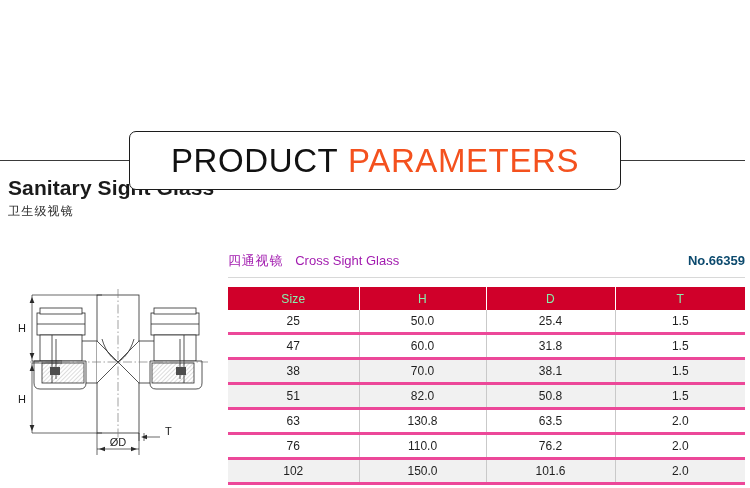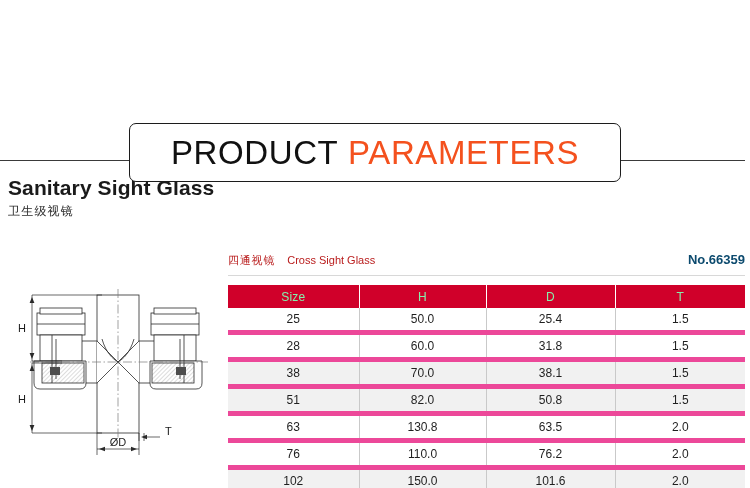--- a/index.html
+++ b/index.html
@@ -29,21 +29,21 @@
     top: 100px;
     height: 0;
     border-top: 1px solid #3a3a3a;
   }
   .banner-rule.left  { left: 0px;   width: 131px; }
   .banner-rule.right { left: 620px; width: 125px; }
 
   .banner-box {
     position: absolute;
     left: 129px;
-    top: 63px;
+    top: 71px;
     width: 492px;
     height: 59px;
     box-sizing: border-box;
     border: 1.6px solid #1c1c1c;
     border-radius: 7px;
     background: #ffffff;
     display: flex;
     align-items: center;
     justify-content: center;
     z-index: 2;
@@ -100,22 +100,22 @@
     width: 517px;
   }
   .spec-caption {
     display: flex;
     align-items: baseline;
     justify-content: space-between;
     padding-bottom: 7px;
     border-bottom: 1px solid #d8d8d8;
   }
   .caption-left {
-    font-size: 11px;
-    color: #b91c1c;
+    font-size: 13px;
+    color: #a21caf;
     white-space: nowrap;
   }
   .caption-cn { letter-spacing: 0.8px; }
   .caption-en { margin-left: 12px; }
   .caption-no {
     font-size: 13px;
     font-weight: bold;
     color: #0c4a6e;
     white-space: nowrap;
   }
@@ -137,21 +137,21 @@
     letter-spacing: 0.2px;
   }
   table.spec-table th:last-child { border-right: none; }
 
   table.spec-table td {
     height: 20px;
     text-align: center;
     color: #1f1f1f;
     font-size: 12px;
     border-right: 1px solid #c9c9c9;
-    border-bottom: 5px solid #ec4899;
+    border-bottom: 3px solid #ec4899;
   }
   table.spec-table td:last-child { border-right: none; }
   table.spec-table tr.row-alt td { background: #f1f1f1; }
   table.spec-table tr.row-plain td { background: #ffffff; }
 
   col.c-size { width: 131px; }
   col.c-h    { width: 127px; }
   col.c-d    { width: 129px; }
   col.c-t    { width: 130px; }
 </style>
@@ -294,21 +294,21 @@
       </tr>
     </thead>
     <tbody>
       <tr class="row-plain">
         <td>25</td>
         <td>50.0</td>
         <td>25.4</td>
         <td>1.5</td>
       </tr>
       <tr class="row-plain">
-        <td>28</td>
+        <td>47</td>
         <td>60.0</td>
         <td>31.8</td>
         <td>1.5</td>
       </tr>
       <tr class="row-alt">
         <td>38</td>
         <td>70.0</td>
         <td>38.1</td>
         <td>1.5</td>
       </tr>

